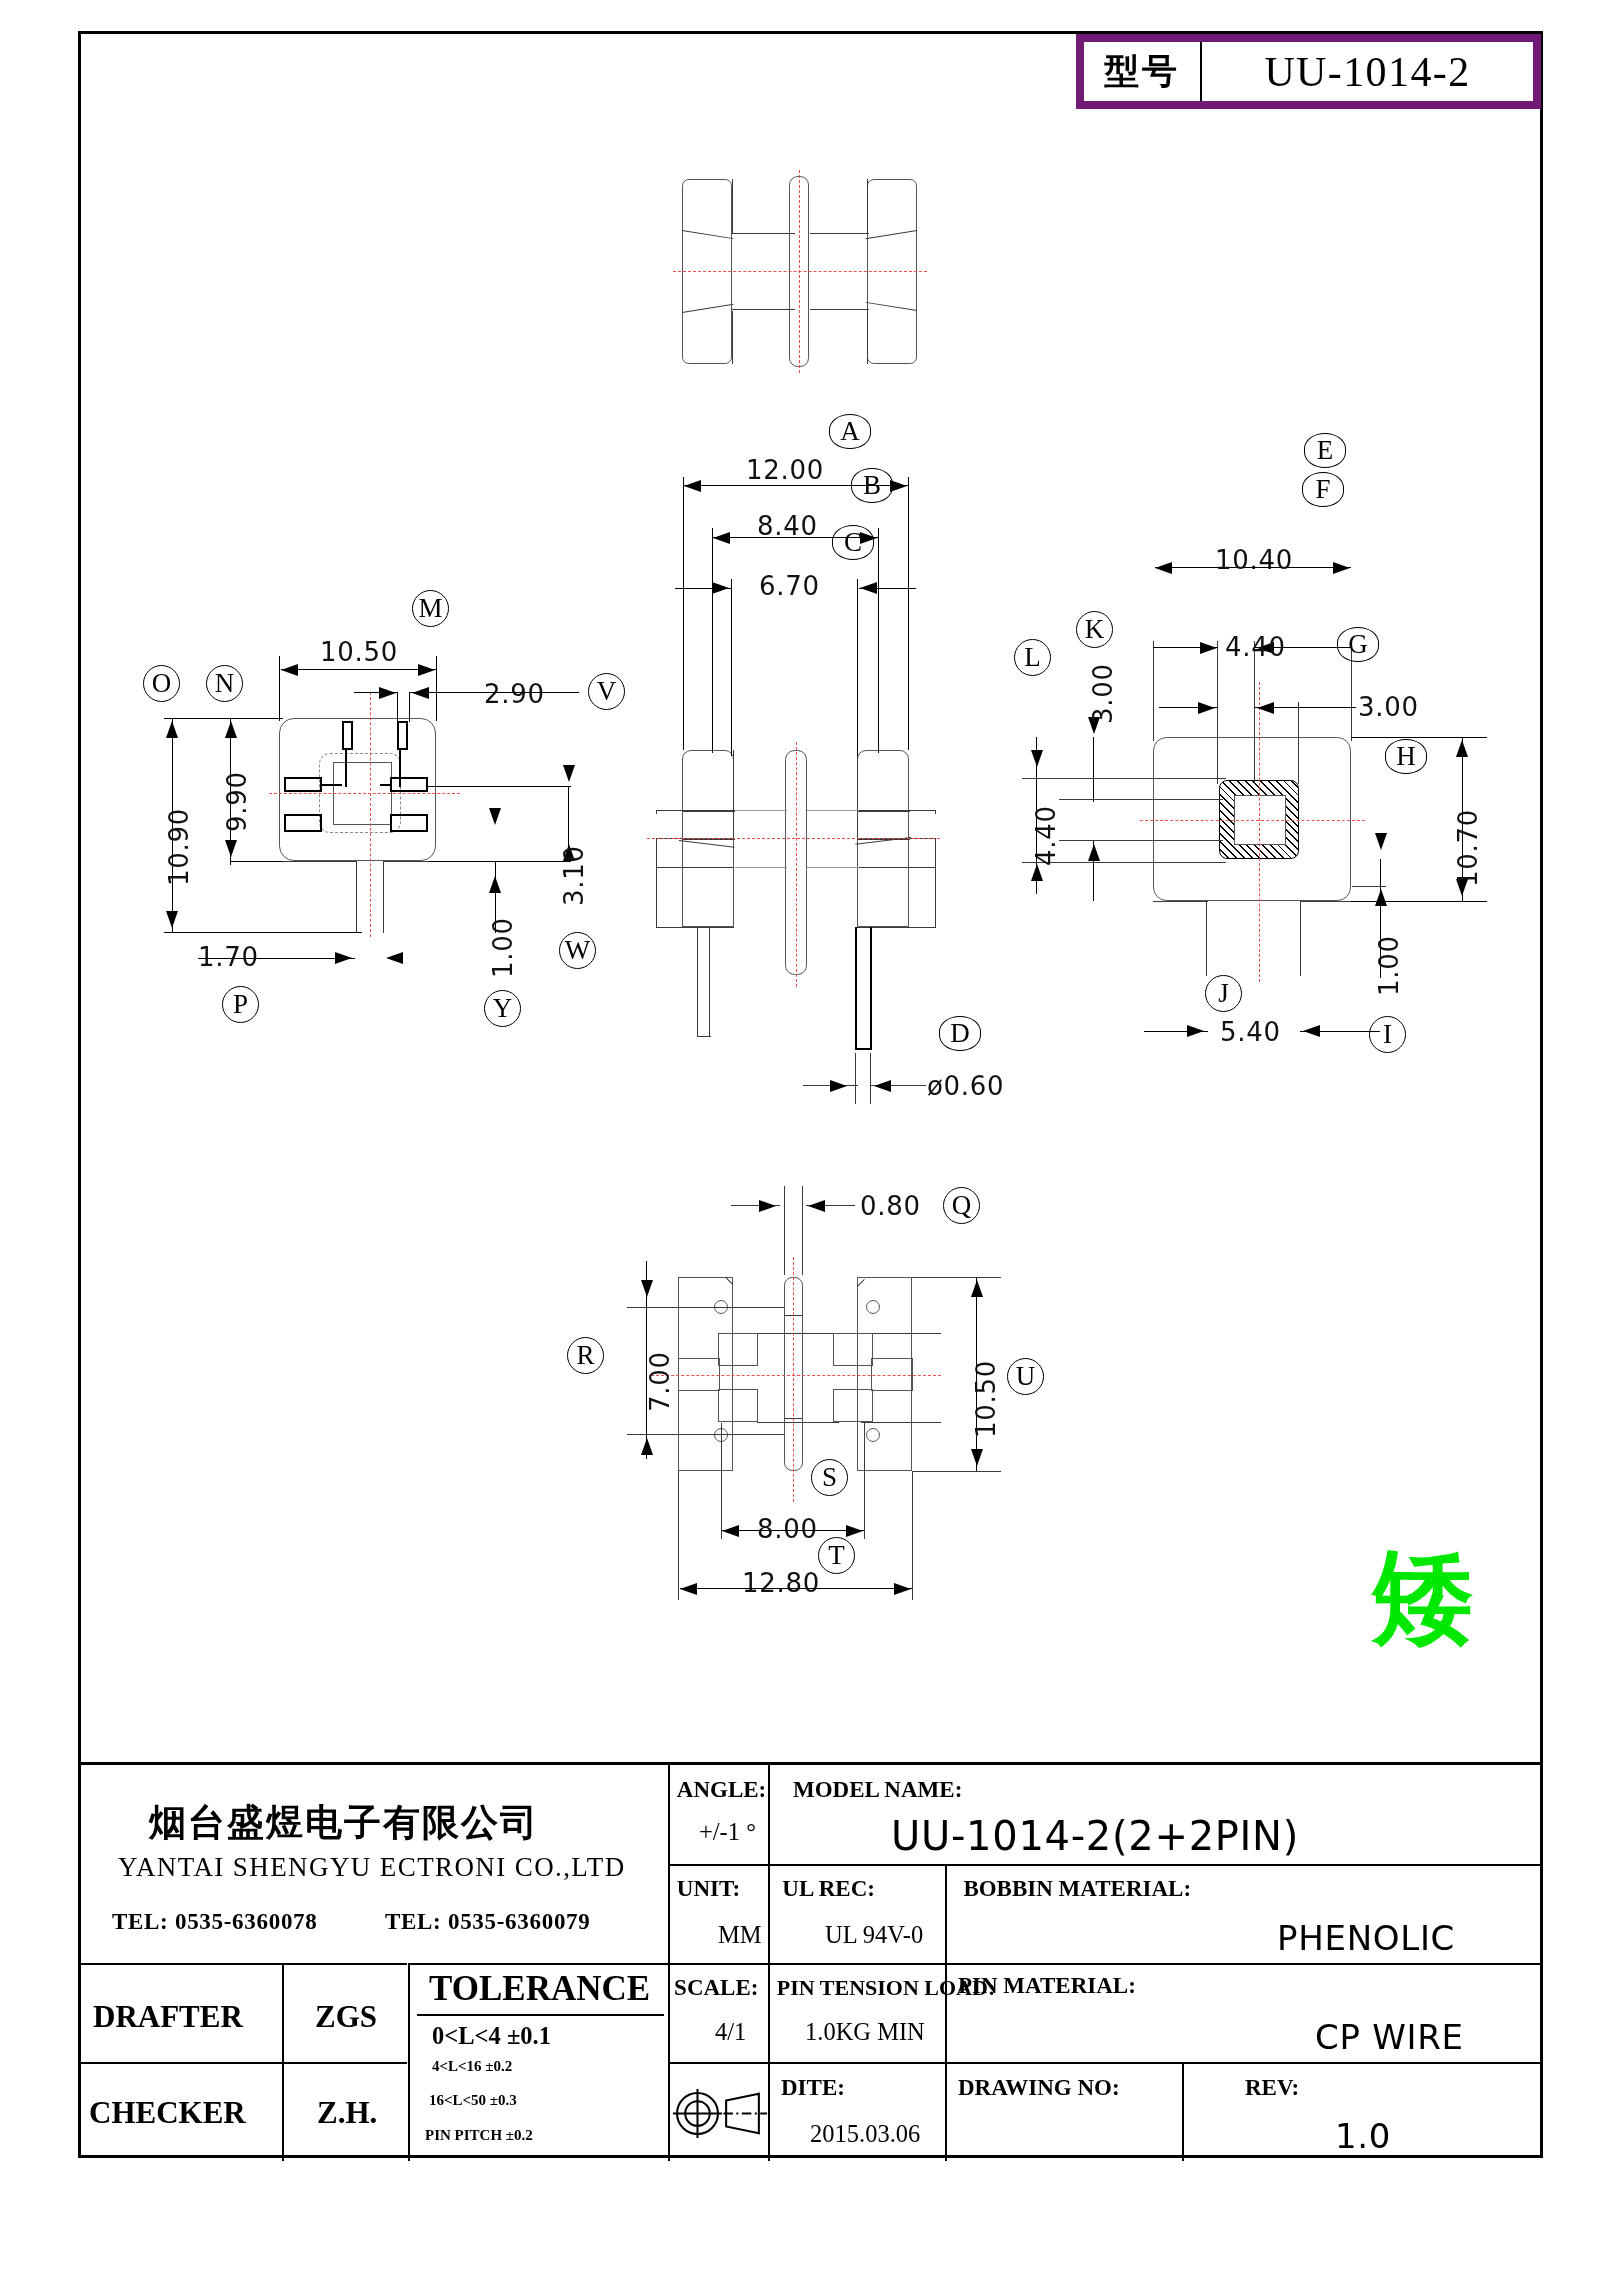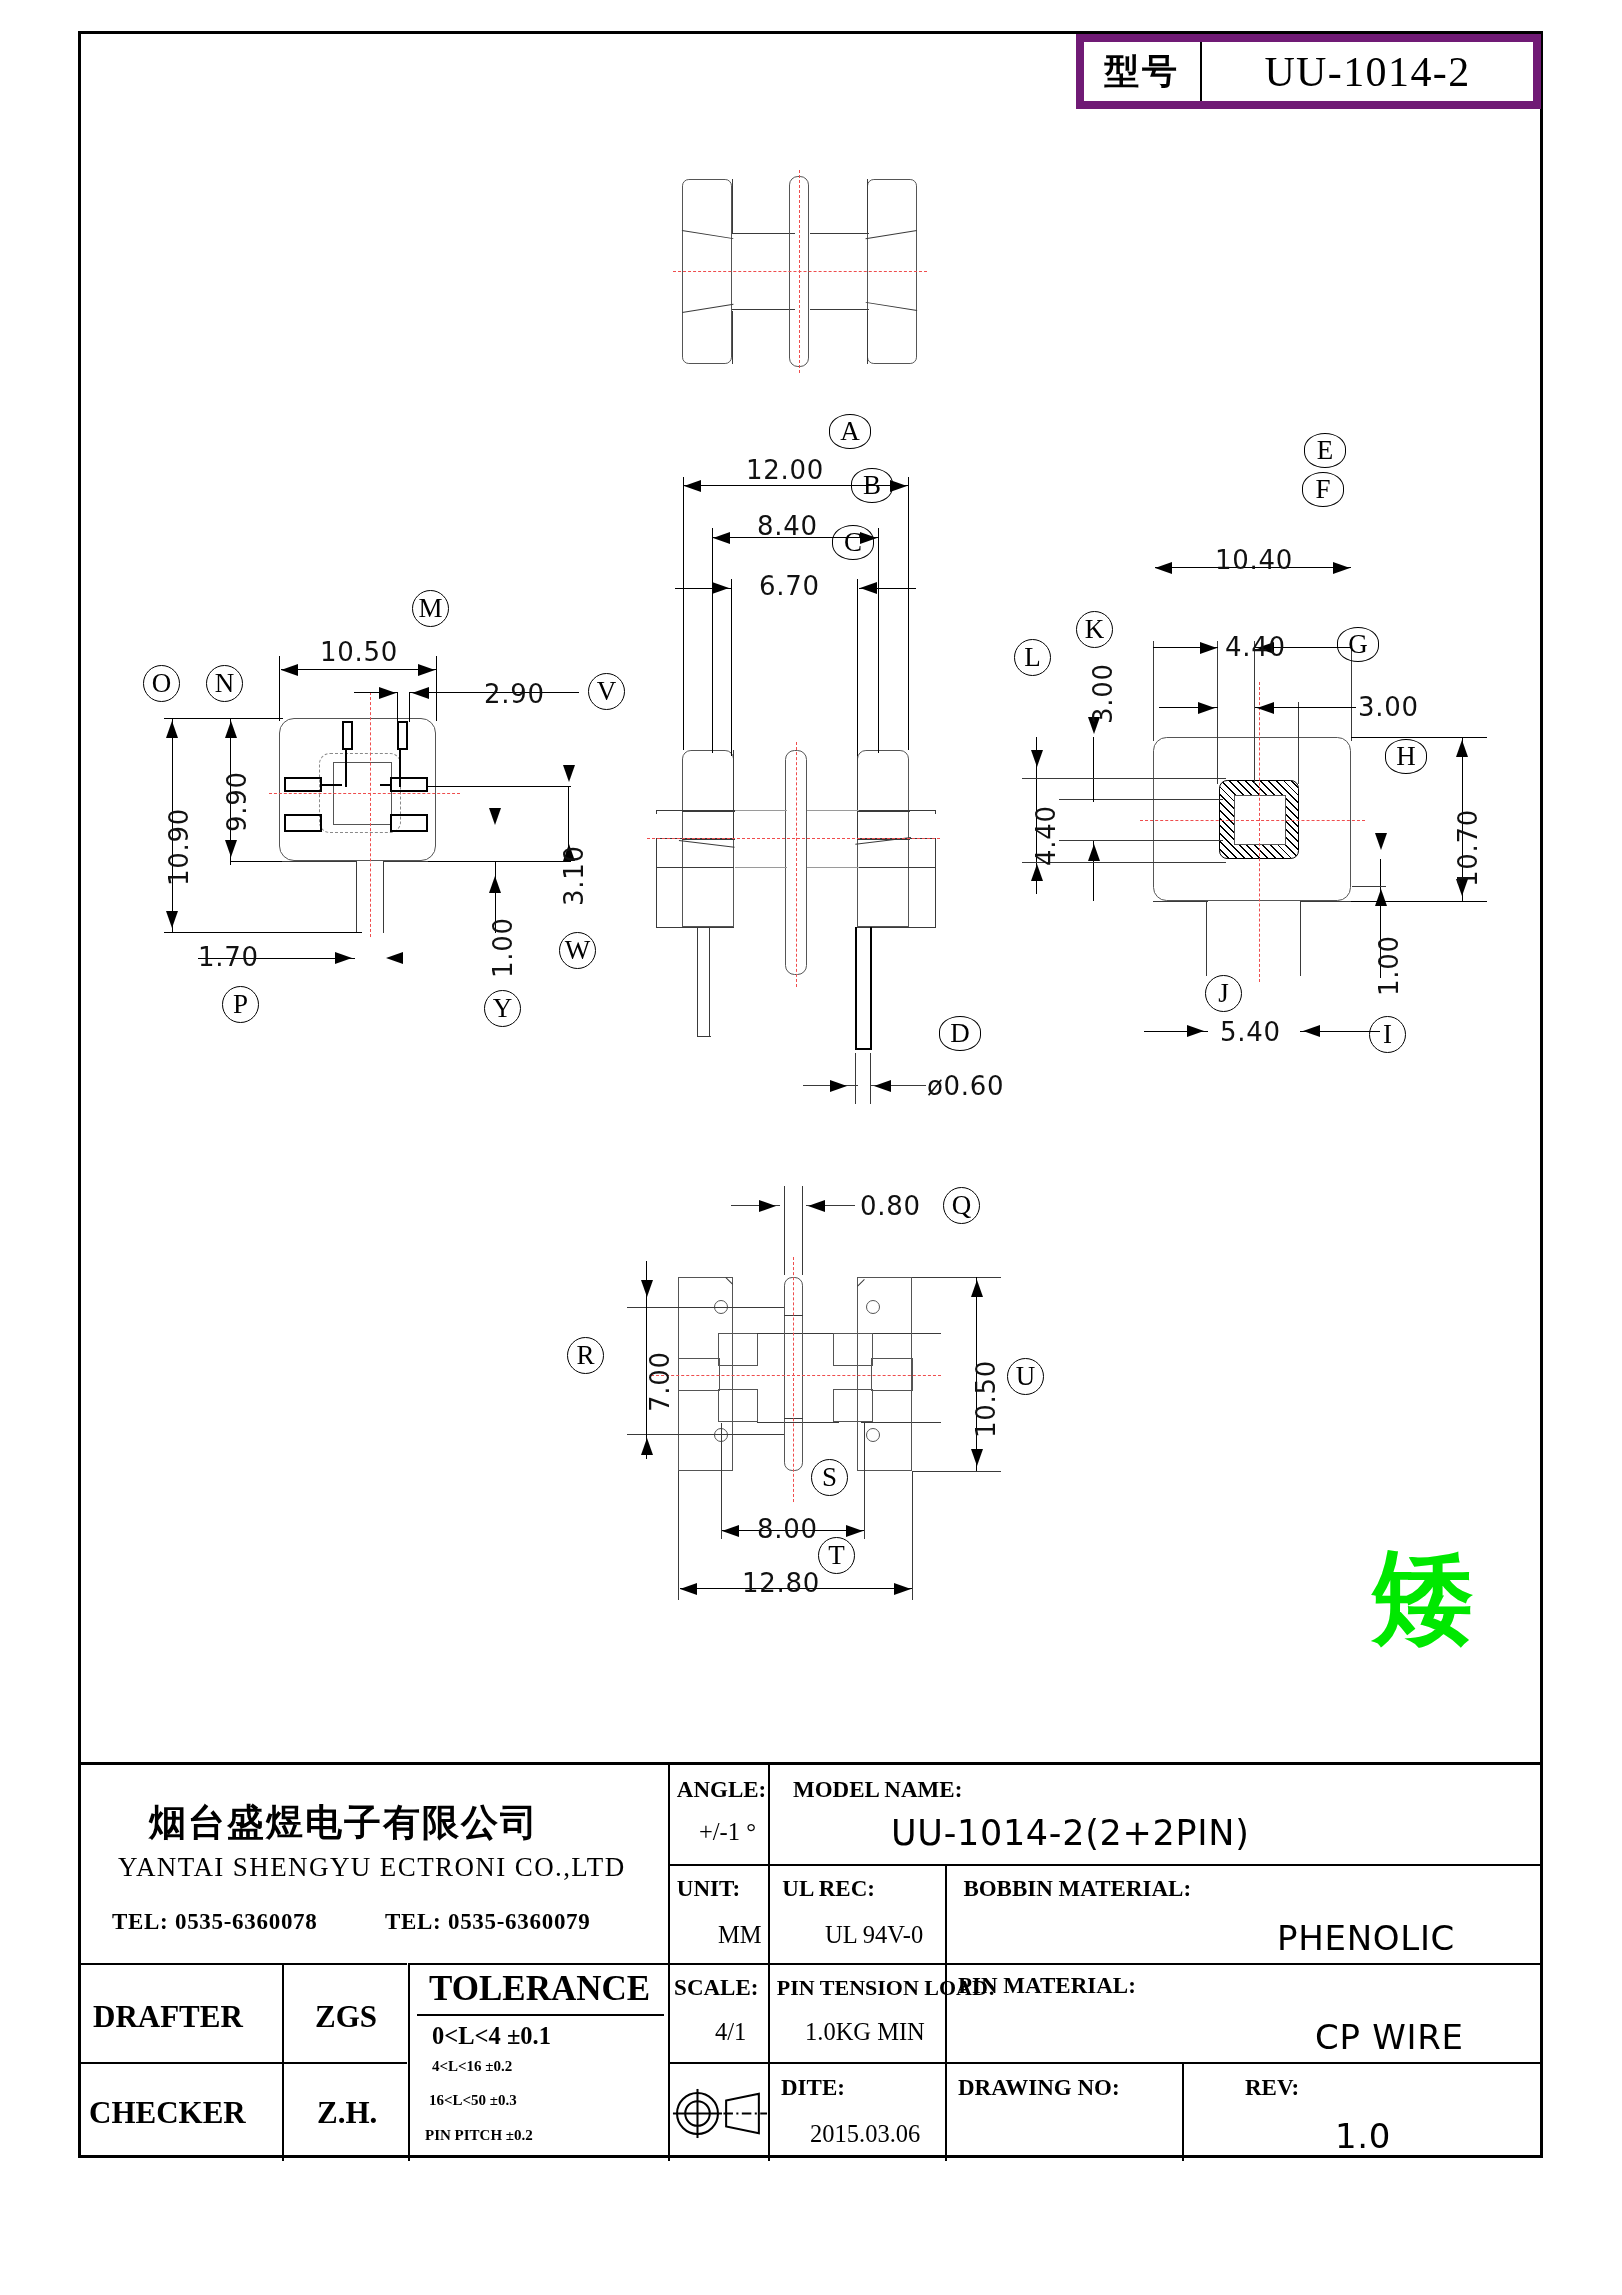--- a/index.html
+++ b/index.html
@@ -526,21 +526,21 @@
       <div class="tolrow" style="left:15px;top:162px;">PIN PITCH  ±0.2</div>
     </div>
 
     <div class="cell tbl" style="left:590px;top:0;width:100px;height:99px;">
       <div class="lbl" style="left:6.8px;top:12.3px;">ANGLE:</div>
       <div class="val" style="left:29px;top:53px;">+/-1 °</div>
     </div>
 
     <div class="cell tbl" style="left:690px;top:0;width:776px;height:99px;">
       <div class="lbl" style="left:23px;top:12.3px;">MODEL NAME:</div>
-      <div class="valt" style="left:121px;top:48px;font-size:35px;">UU-1014-2(2+2PIN)</div>
+      <div class="valt" style="left:121px;top:48px;font-size:40px;">UU-1014-2(2+2PIN)</div>
     </div>
 
     <div class="cell tbt tbl" style="left:590px;top:99px;width:104px;height:99px;">
       <div class="lbl" style="left:6.8px;top:9.5px;">UNIT:</div>
       <div class="val" style="left:48px;top:55px;">MM</div>
     </div>
     <div class="cell tbt tbl" style="left:690px;top:99px;width:177px;height:99px;">
       <div class="lbl" style="left:12.3px;top:9.5px;">UL REC:</div>
       <div class="val" style="left:55px;top:55px;">UL 94V-0</div>
     </div>

